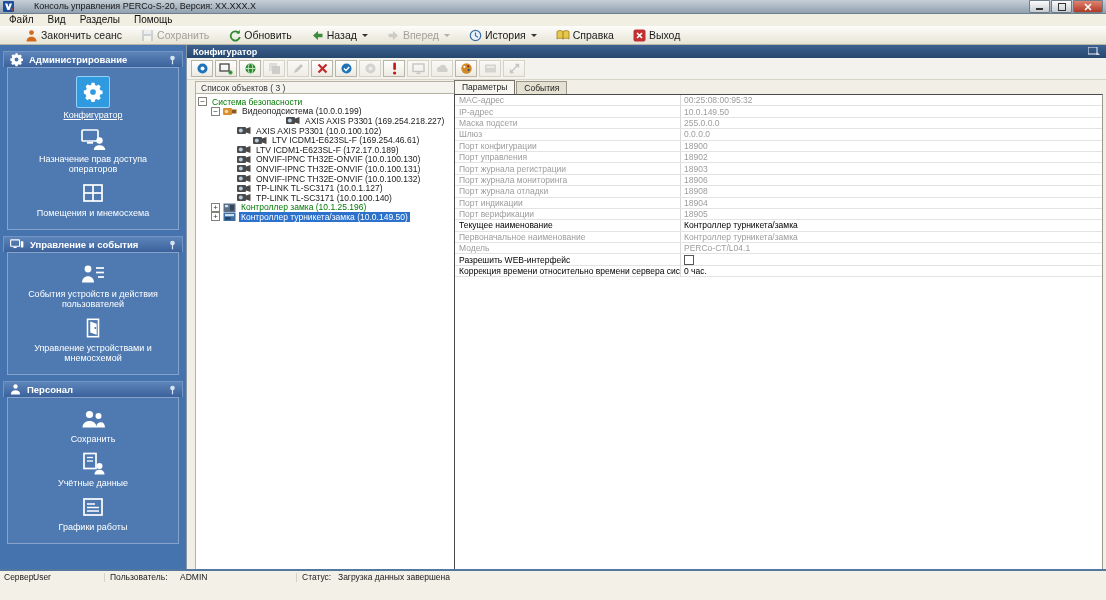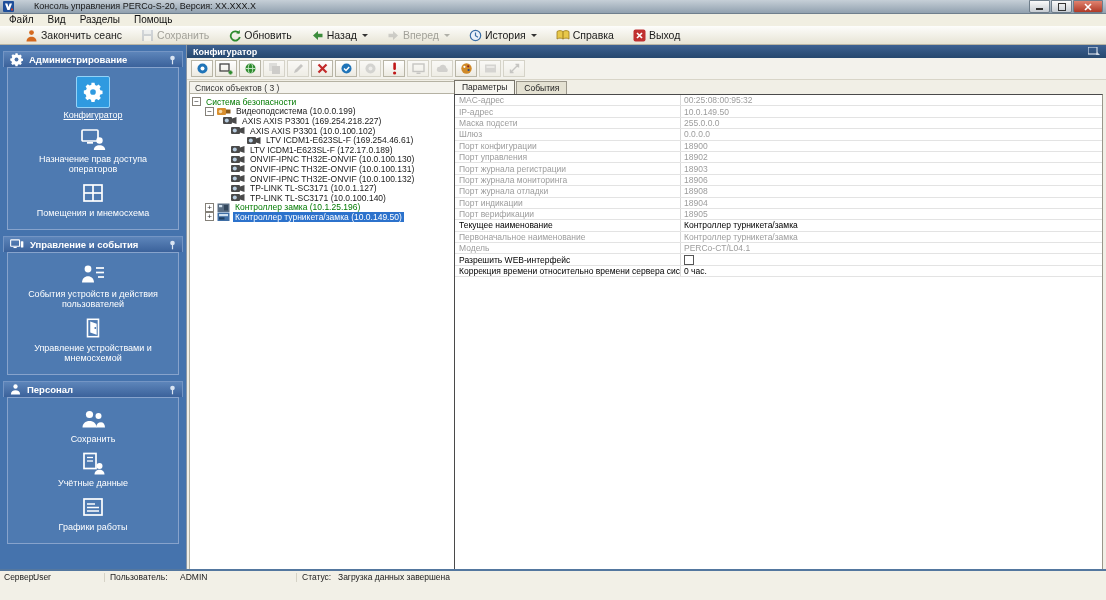--- a/index.html
+++ b/index.html
@@ -50,21 +50,21 @@
   .panel-title{position:absolute;top:0;left:0;right:0;height:13px;
     background:linear-gradient(#3d6191,#26486e);color:#fff;font-weight:bold;font-size:9px;
     display:flex;align-items:center;padding:0 6px}
   .panel-title .sp{flex:1}
   .cfg-toolbar{position:absolute;top:13px;left:0;right:0;height:22px;background:#f3f2ec;
     border-bottom:1px solid #d8d5c8;box-sizing:border-box;display:flex;align-items:center;padding-left:4px;gap:2px}
   .cbtn{width:22px;height:17px;border:1px solid #b8b5a6;background:linear-gradient(#ffffff,#eceae1);
         display:flex;align-items:center;justify-content:center;box-sizing:border-box}
   .cbtn.dis{opacity:.5}
   
-  .tree-panel{position:absolute;left:2px;top:36px;width:284px;bottom:4px}
+  .tree-panel{position:absolute;left:8px;top:36px;width:284px;bottom:4px}
   .tree-head{height:13px;border:1px solid #b5b2a3;background:#f4f3ed;font-size:8.5px;color:#333;
              display:flex;align-items:center;padding:0 5px;box-sizing:border-box}
   .tree-body{position:absolute;top:13px;left:0;right:0;bottom:0;background:#fff;
              border:1px solid #b5b2a3;border-top:none;overflow:hidden;padding-top:3px;box-sizing:border-box}
   .trow{display:flex;align-items:center;height:9.6px;font-size:8.5px;white-space:nowrap}
   .xbox{width:9px;height:9px;border:1px solid #848078;background:#fff;color:#333;font-size:8px;
         line-height:7px;text-align:center;margin-right:3px;flex:none;box-sizing:border-box}
   .xspace{width:13px;flex:none}
   .tic{margin-right:3px;flex:none;display:flex}
   .tlab{padding:0 2px;color:#1a1a1a}
@@ -474,21 +474,21 @@
             <span class="xbox">−</span>
             <span class="tic">
               <svg width="14" height="11">
                 <rect x="0" y="2" width="9" height="7" rx="1" fill="#d98f2e"></rect>
                 <circle cx="3.5" cy="5.5" r="1.8" fill="#f5d9a8"></circle>
                 <rect x="9" y="3.5" width="4.5" height="4" fill="#8a5a1a"></rect>
               </svg>
             </span>
             <span class="tlab">Видеоподсистема (10.0.0.199)</span>
           </div>
-          <div class="trow" style="padding-left: 20px;">
+          <div class="trow" style="padding-left: 32px; margin-left: 45px;">
             <span class="xspace"></span>
             <span class="tic">
               <svg width="14" height="9">
                 <rect x="0" y="1" width="9" height="7" rx="1" fill="#4a4a4a"></rect>
                 <circle cx="3.8" cy="4.5" r="2" fill="#b8cde0"></circle>
                 <path d="M9 2.5l4.5-1.5v7L9 6.5z" fill="#4a4a4a"></path>
               </svg>
             </span>
             <span class="tlab">AXIS AXIS P3301 (169.254.218.227)</span>
           </div>

